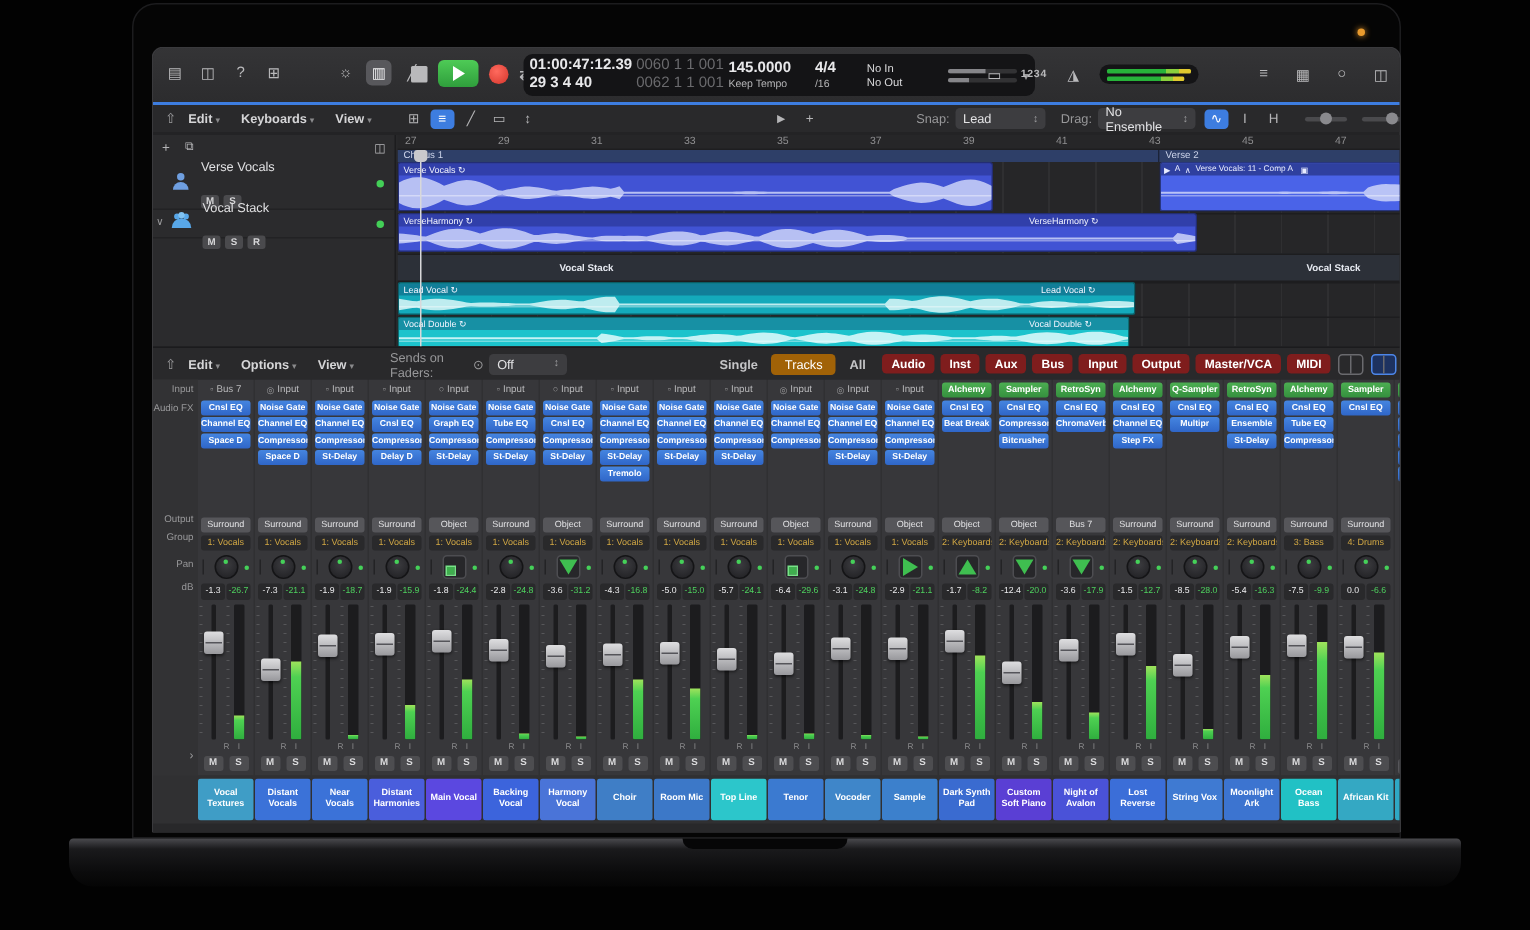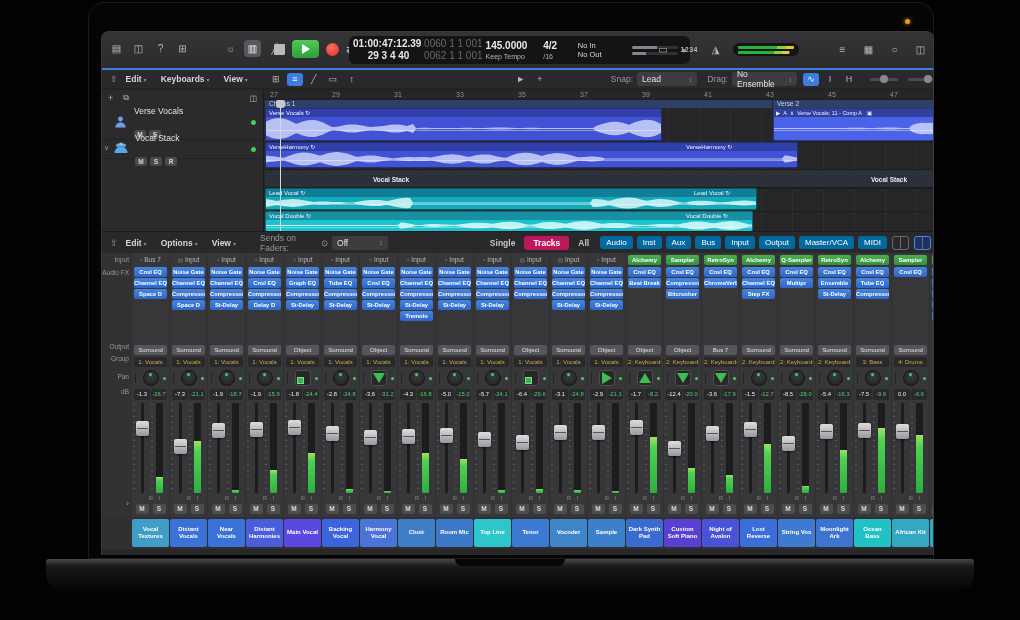--- a/index.html
+++ b/index.html
@@ -64,22 +64,22 @@
   .mb-item { margin-right:14px; font-weight:bold; color:#d5d5d7; }
   .mb-item .caret { color:#8a8a8c; font-size:6px; margin-left:2px; font-weight:normal; }
   .mb-icon { width:16px; height:13px; border-radius:3px; display:flex; align-items:center; justify-content:center;
              color:#b5b5b7; font-size:9px; margin-right:3px; }
   .mb-icon.active { background:#3d7de0; color:#fff; }
   .mb-label { color:#98989a; margin:0 4px 0 10px; }
   .dropdown { background:#3d3d40; border-radius:3px; height:14px; display:flex; align-items:center;
               padding:0 5px; color:#e3e3e5; gap:5px; }
   .dropdown .dd-caret { color:#9a9a9c; font-size:7px; }
   .toggle-lbl { color:#c5c5c7; margin:0 7px; font-weight:bold; }
-  .toggle-pill { background:#be185d; color:#fff; border-radius:3px; padding:2px 9px; font-weight:bold; margin:0 2px;text-align:center; }
-  .filter-pill { background:#0369a1; color:#fff; border-radius:3px; padding:2px 6px; font-weight:normal;
+  .toggle-pill { background:#a16207; color:#fff; border-radius:3px; padding:2px 9px; font-weight:normal; margin:0 2px;text-align:center; }
+  .filter-pill { background:#7f1d1d; color:#fff; border-radius:3px; padding:2px 6px; font-weight:bold;
                  margin-left:4px; font-size:8px; white-space:nowrap; }
   .view-icon { width:17px; height:14px; border:1px solid #6a6a6e; border-radius:3px; margin-left:5px;
                display:flex; }
   .view-icon i { flex:1; border-right:1px solid #6a6a6e; } .view-icon i:last-child{border-right:none;}
   .view-icon.active { border-color:#4d86e8; background:#1d3songs260; background:#1d3260; }
   .zoom-slider { width:34px; height:3px; background:#4a4a4d; border-radius:2px; position:relative; margin-left:10px; }
   .zoom-slider i { position:absolute; top:-3px; width:8px; height:8px; border-radius:50%; background:#8a8a8e; }
 
   
   #tracks-body { position:absolute; left:0; top:58px; width:833px; height:141px; background:#28282a; }
@@ -205,32 +205,32 @@
           <span class="t-play">
               <span></span>
             </span>
           <span class="t-rec"></span>
           <span class="t-cycle">⇄</span>
         </div>
 
         <div id="lcd">
           <div class="lcd-col" style="width:74px">
             <span class="lcd-main">01:00:47:12.39</span>
-            <span class="lcd-main" style="text-align:center">29 3 4 40</span>
+            <span class="lcd-main" style="">29 3 4 40</span>
           </div>
           <div class="lcd-col lcd-dim" style="width:64px">
             <span class="lcd-main">0060 1 1 001</span>
             <span class="lcd-main">0062 1 1 001</span>
           </div>
           <div class="lcd-col" style="width:60px">
             <span class="lcd-main">145.0000</span>
             <span class="lcd-sub">Keep Tempo</span>
           </div>
           <div class="lcd-col" style="width:36px">
-            <span class="lcd-main">4/2</span>
+            <span class="lcd-main">4/4</span>
             <span class="lcd-sub">/16</span>
           </div>
           <div class="lcd-col" style="width:48px">
             <span class="lcd-sub" style="font-size:7.5px;color:#d8d8da">No In</span>
             <span class="lcd-sub" style="font-size:7.5px;color:#d8d8da">No Out</span>
           </div>
           <div class="lcd-meters">
             <span class="lcd-meter">
                 <i style="width:55%"></i>
               </span>

